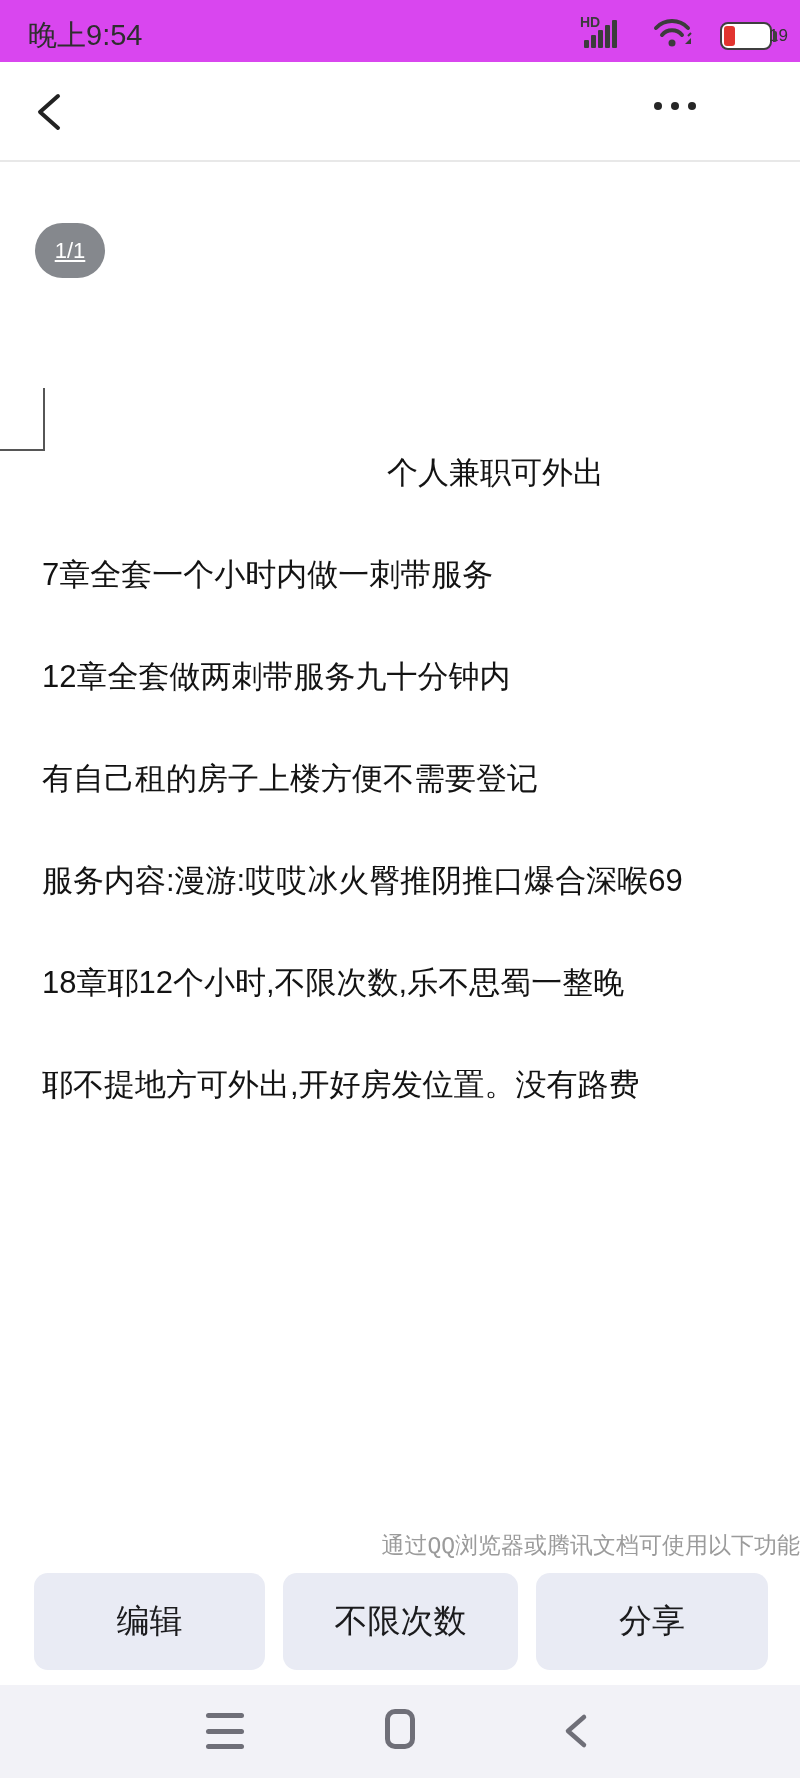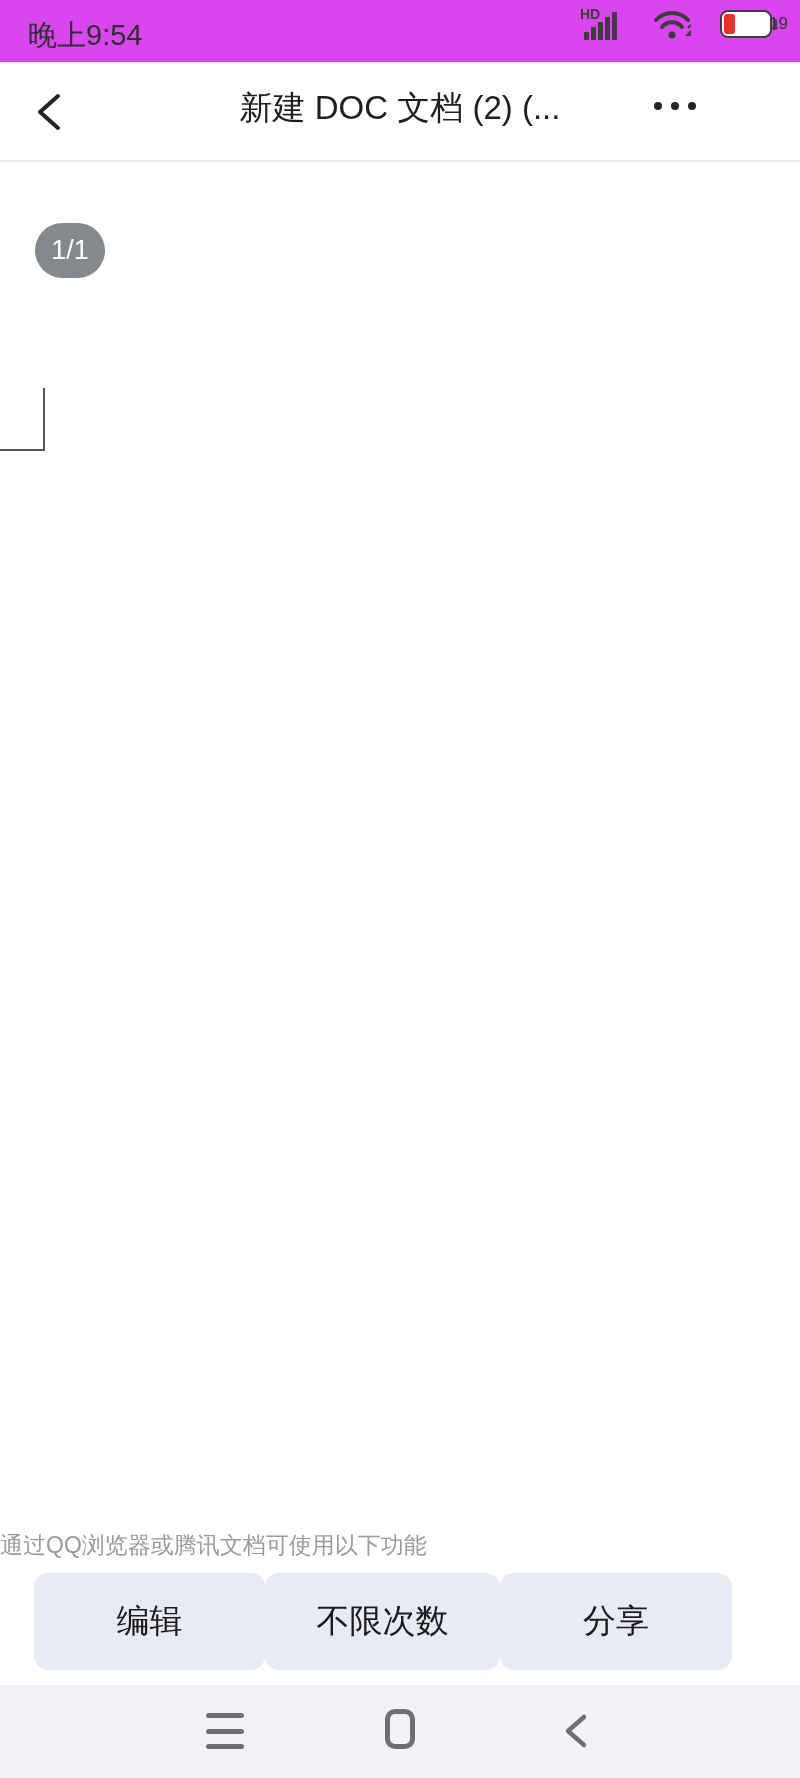--- a/index.html
+++ b/index.html
@@ -4,51 +4,51 @@
 <style>
   html,body{margin:0;padding:0;}
   body{
     width:800px;height:1778px;position:relative;background:#ffffff;
     font-family:"Liberation Sans","DejaVu Sans",sans-serif;
     overflow:hidden;
   }
   
   .status-bar{position:absolute;top:0;left:0;width:800px;height:62px;background:#d946ef;}
   .status-time{position:absolute;left:28px;top:16px;font-size:29px;font-weight:500;color:#2e2e2e;}
-  .status-icons{position:absolute;right:28px;top:6px;display:flex;align-items:center;gap:24px;}
+  .status-icons{position:absolute;right:28px;top:14px;display:flex;align-items:flex-end;gap:24px;}
   .sig-wrap{position:relative;width:48px;height:36px;}
   .hd-label{position:absolute;left:0;top:0;font-size:14px;font-weight:700;color:#3c3c3c;}
   .sig-bars{position:absolute;left:4px;bottom:2px;display:flex;align-items:flex-end;gap:2px;}
   .sig-bars span{display:block;width:5px;background:#3c3c3c;border-radius:1px;}
   .battery{position:relative;width:52px;height:28px;border:2.5px solid #3f3f3f;border-radius:8px;
     display:flex;align-items:center;box-sizing:border-box;background:#fff;}
   .battery-fill{position:absolute;left:2px;top:2px;bottom:2px;width:11px;background:#e2342f;border-radius:3px;}
   .battery-num{position:absolute;left:14px;right:0;text-align:center;font-size:17px;color:#333;font-weight:500;margin-left:33px;}
   .battery-cap{position:absolute;right:-7px;top:7px;width:4px;height:11px;background:#3f3f3f;border-radius:0 2px 2px 0;}
   
   .header{position:absolute;top:62px;left:0;width:800px;height:98px;background:#fff;}
   .back-btn{position:absolute;left:30px;top:26px;width:44px;height:48px;}
   .header-title{position:absolute;left:110px;right:110px;top:24px;text-align:center;
     font-size:33px;color:#1f1f1f;white-space:nowrap;overflow:hidden;}
   .more-btn{position:absolute;right:104px;top:40px;display:flex;gap:9px;}
   .more-btn i{width:8px;height:8px;border-radius:50%;background:#262626;display:block;}
   .header-divider{position:absolute;top:160px;left:0;width:800px;height:2px;background:#e8e8e8;}
   
   .doc-area{position:absolute;top:162px;left:0;width:800px;height:1350px;background:#fff;}
   .page-badge{position:absolute;left:35px;top:61px;width:70px;height:55px;border-radius:28px;
-    background:#85888d;color:#fff;font-size:27px;display:flex;align-items:center;justify-content:center;}
+    background:#85888d;color:#fff;font-size:22px;display:flex;align-items:center;justify-content:center;text-decoration:underline;}
   .corner-mark{position:absolute;left:0;top:226px;width:43px;height:61px;
     border-right:2px solid #565656;border-bottom:2px solid #565656;}
   .doc-text{position:absolute;left:42px;top:295px;width:740px;color:#131313;}
   .doc-text p{margin:0 0 71px 0;font-size:31px;line-height:31px;white-space:nowrap;}
   .doc-title{text-indent:345px;}
   
-  .footer-hint{position:absolute;top:1530px;left:0;width:800px;text-align:left;
-    font-size:23px;color:#9b9b9b;}
-  .footer-buttons{position:absolute;top:1573px;left:34px;display:flex;}
+  .footer-hint{position:absolute;top:1530px;left:0;width:800px;text-align:right;
+    font-size:23px;color:#9b9b9b;font-family:Liberation Mono, monospace;}
+  .footer-buttons{position:absolute;top:1573px;left:34px;display:flex;gap:18px;}
   .fbtn{height:97px;background:#e9ebf4;border-radius:14px;border:none;
     display:flex;align-items:center;justify-content:center;
     font-size:33px;color:#1b1b1d;font-family:inherit;}
   .fbtn.b0{width:231px;} .fbtn.b1{width:235px;} .fbtn.b2{width:232px;}
   
   .nav-bar{position:absolute;top:1685px;left:0;width:800px;height:93px;background:#f2f2f7;}
   .nav-menu{position:absolute;left:206px;top:28px;width:38px;height:36px;
     display:flex;flex-direction:column;justify-content:space-between;}
   .nav-menu span{display:block;height:5px;background:#6f6f78;border-radius:3px;}
   .nav-home{position:absolute;left:385px;top:24px;width:30px;height:40px;
@@ -83,32 +83,40 @@
       <span class="battery-num">19</span>
       <span class="battery-cap"></span>
     </div>
   </div>
 </div>
 
 <div class="header">
   <svg class="back-btn" viewBox="0 0 44 48">
     <polyline points="28,8 10,24 28,40" fill="none" stroke="#222" stroke-width="4" stroke-linecap="round" stroke-linejoin="round"></polyline>
   </svg>
-  <div class="header-title">新建 DOC 文档 (2) (...</div>
   <div class="more-btn">
       <i></i>
       <i></i>
       <i></i>
     </div>
 </div>
 <div class="header-divider"></div>
 
 <div class="doc-area">
   <div class="page-badge">1/1</div>
   <div class="corner-mark"></div>
+  <div class="doc-text">
+    <p class="doc-title">个人兼职可外出</p>
+    <p>7章全套一个小时内做一刺带服务</p>
+    <p>12章全套做两刺带服务九十分钟内</p>
+    <p>有自己租的房子上楼方便不需要登记</p>
+    <p>服务内容:漫游:哎哎冰火臀推阴推口爆合深喉69</p>
+    <p>18章耶12个小时,不限次数,乐不思蜀一整晚</p>
+    <p>耶不提地方可外出,开好房发位置。没有路费</p>
+  </div>
 </div>
 
 <div class="footer-hint">通过QQ浏览器或腾讯文档可使用以下功能</div>
 <div class="footer-buttons">
   <button class="fbtn b0">编辑</button>
   <button class="fbtn b1">不限次数</button>
   <button class="fbtn b2">分享</button>
 </div>
 
 <div class="nav-bar">

